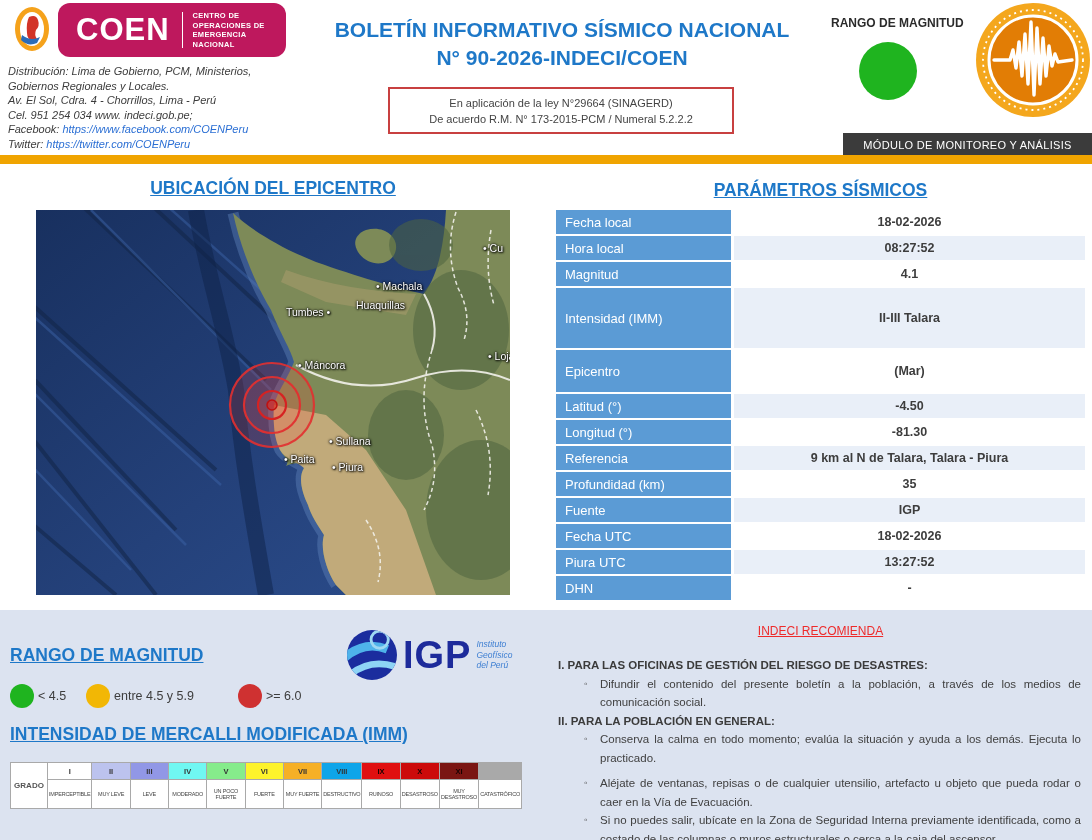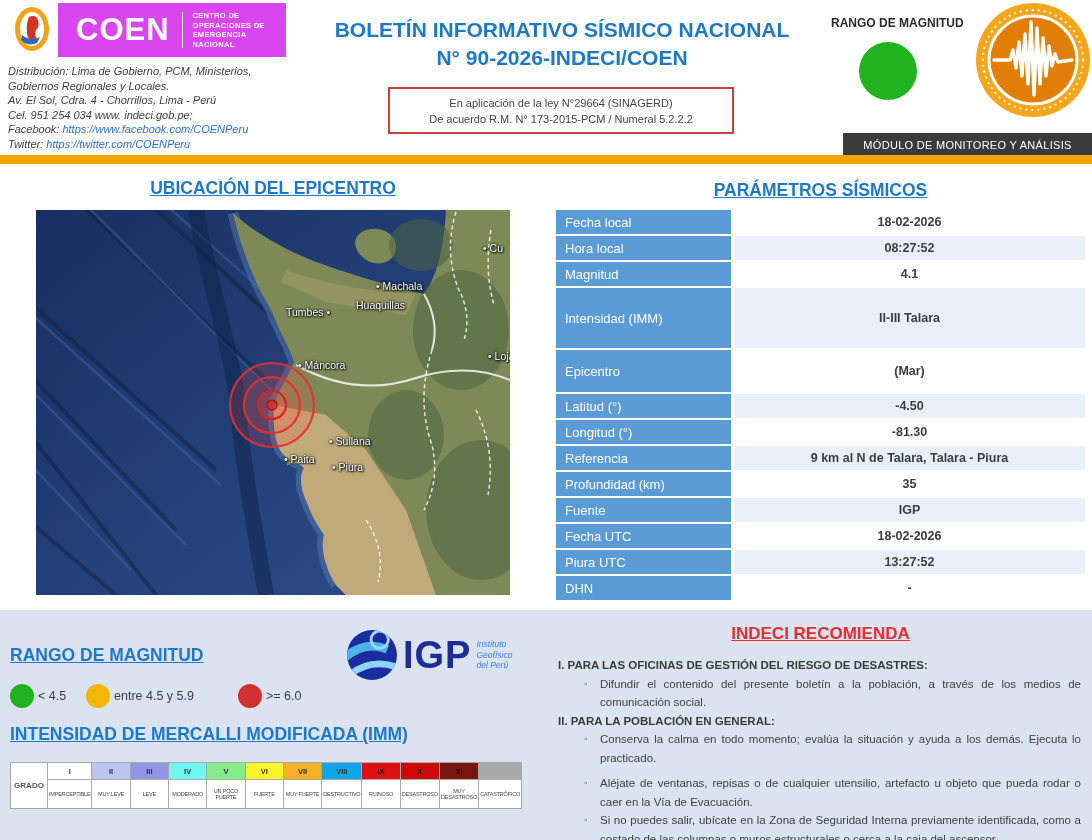--- a/index.html
+++ b/index.html
@@ -1,21 +1,21 @@
 <!DOCTYPE html>
 <html><head>
 <meta charset="utf-8">
 <style>
   * { margin:0; padding:0; box-sizing:border-box; }
   body { font-family:"Liberation Sans", sans-serif; background:#fff; }
   .page { position:relative; width:1092px; height:840px; background:#fff; overflow:hidden; }
 
   
   .logo-box { position:absolute; left:6px; top:2px; width:52px; height:55px; background:#fff; display:flex; align-items:center; justify-content:center; }
-  .coen-block { position:absolute; left:58px; top:3px; width:228px; height:54px; background:#d946ef; display:flex; align-items:center; padding-left:18px; }
+  .coen-block { position:absolute; left:58px; top:3px; width:228px; height:54px; background:#be185d; display:flex; align-items:center; padding-left:18px;border-radius:12px; }
   .coen-acronym { color:#fff; font-size:31px; font-weight:bold; letter-spacing:1px; }
   .coen-divider { width:1px; height:36px; background:#fff; margin:0 10px 0 12px; }
   .coen-subtitle { color:#fff; font-size:7.5px; font-weight:bold; line-height:9.5px; letter-spacing:.3px; }
   .distribution { position:absolute; left:8px; top:64px; width:300px; font-size:11px; font-style:italic; color:#3C3C3C; line-height:14.6px; }
   .distribution .link { color:#2b6fd4; text-decoration:none; }
   .main-title { position:absolute; left:296px; top:16px; width:532px; text-align:center; color:#1E78C8; font-size:21px; font-weight:bold; line-height:28px; }
   .law-box { position:absolute; left:388px; top:87px; width:346px; height:47px; border:2px solid #C84040; text-align:center; font-size:11px; color:#444; line-height:16px; padding-top:6px; }
   .mag-range-label { position:absolute; left:831px; top:16px; width:160px; font-size:12px; font-weight:bold; color:#2b2b2b; }
   .mag-circle { position:absolute; left:859px; top:42px; width:58px; height:58px; border-radius:50%; }
   .seismo-badge { position:absolute; left:974px; top:0px; width:118px; height:122px; }
@@ -52,21 +52,21 @@
   .grado-cell { grid-row:1 / span 2; background:#fff; display:flex; align-items:center; justify-content:center; font-size:8px; font-weight:bold; color:#555; }
   .mnum { display:flex; align-items:center; justify-content:center; font-size:7.5px; font-weight:bold; }
   .mname { background:#fff; display:flex; align-items:center; justify-content:center; text-align:center; font-size:5.5px; color:#444; line-height:1.15; letter-spacing:-.2px; padding:0 1px; }
 
   
   .igp-logo { position:absolute; left:347px; top:630px; display:flex; align-items:center; }
   .igp-acronym { font-size:38px; font-weight:bold; color:#1D2B9B; letter-spacing:1px; margin:0 5px 0 6px; }
   .igp-name { font-size:8.5px; font-style:italic; color:#3E7FD2; line-height:10.5px; }
 
   
-  .reco-title { position:absolute; left:556px; top:624px; width:529px; text-align:center; font-size:17px; font-weight:bold; color:#EE2B2B; text-decoration:underline; }
+  .reco-title { position:absolute; left:556px; top:624px; width:529px; text-align:center; font-size:12px; font-weight:normal; color:#EE2B2B; text-decoration:underline; }
   .reco-body { position:absolute; left:556px; top:656px; width:529px; font-size:11.5px; color:#404040; line-height:18.5px; }
   .reco-h { font-weight:bold; color:#3b3b3b; padding-left:2px; }
   .reco-b { position:relative; padding-left:44px; padding-right:4px; text-align:justify; }
   .reco-b .bullet { position:absolute; left:28px; top:0px; font-size:10px; }
   .reco-b.gap { margin-top:7px; }
 </style>
 </head>
 <body>
 
 <div class="page">

